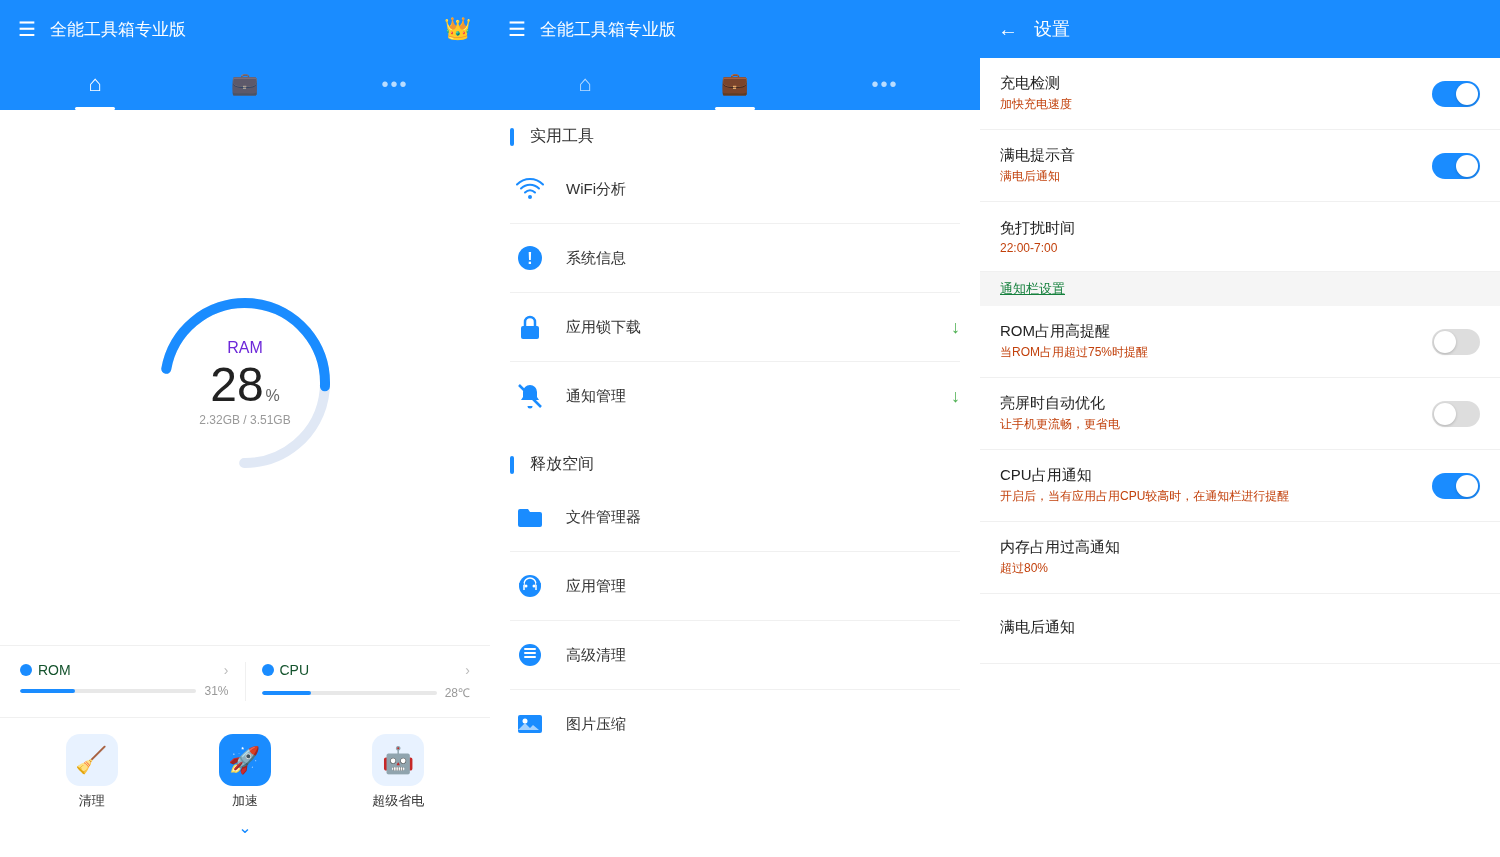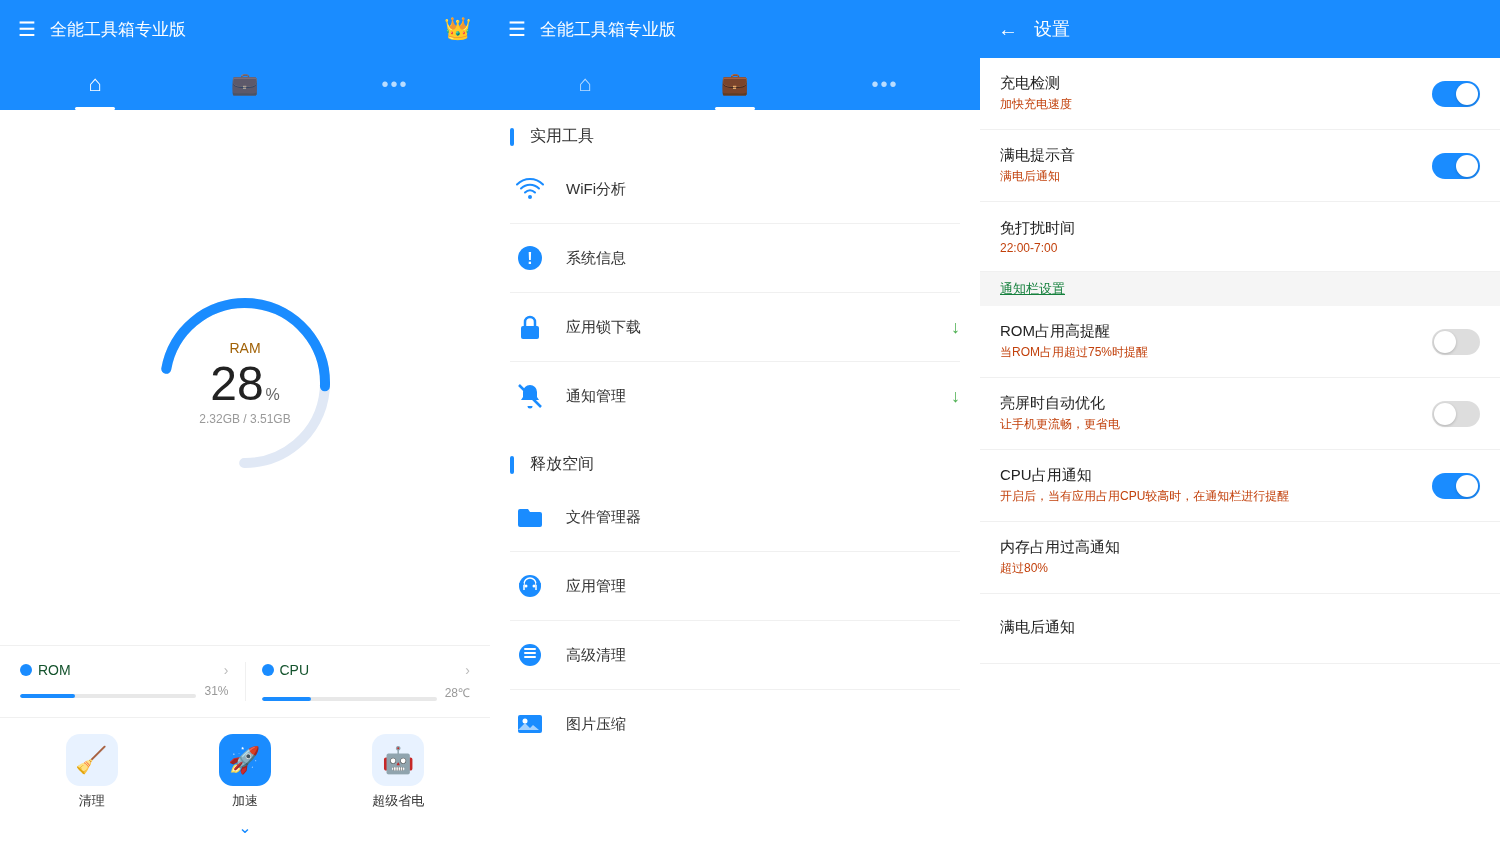--- a/index.html
+++ b/index.html
@@ -133,22 +133,22 @@
       transform: rotate(-220deg);
     }
     .gauge-text {
       position: absolute;
       top: 50%;
       left: 50%;
       transform: translate(-50%, -50%);
       text-align: center;
     }
     .gauge-label {
-      font-size: 14px;
-      color: #a16207;
+      font-size: 16px;
+      color: #6d28d9;
       margin-bottom: 4px;
     }
     .gauge-percent {
       font-size: 48px;
       font-weight: 300;
       color: #222;
       line-height: 1;
     }
     .gauge-unit {
       font-size: 16px;
@@ -196,21 +196,21 @@
     .stat-label {
       font-size: 14px;
       color: #14532d;
     }
     .stat-arrow {
       color: #bbb;
       font-size: 14px;
     }
     .stat-bar-row {
       display: flex;
-      align-items: flex-end;
+      align-items: center;
       gap: 8px;
     }
     .stat-bar {
       flex: 1;
       height: 4px;
       background: #e8e8e8;
       border-radius: 2px;
       overflow: hidden;
     }
     .stat-bar-fill {

